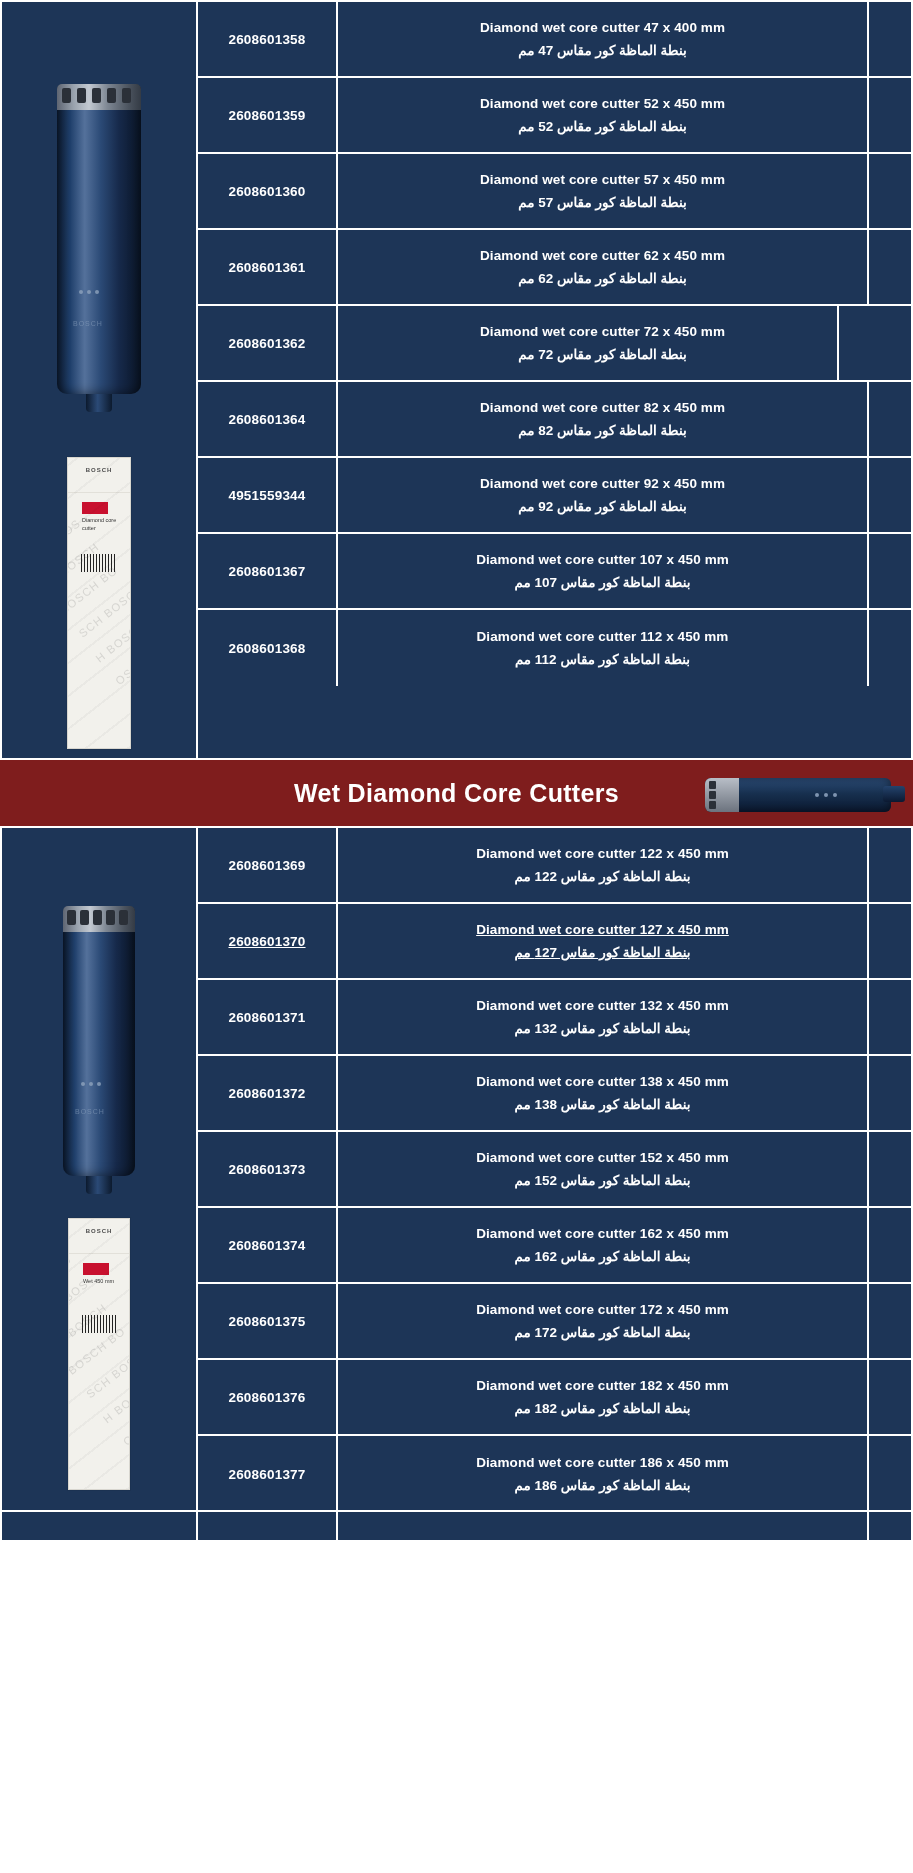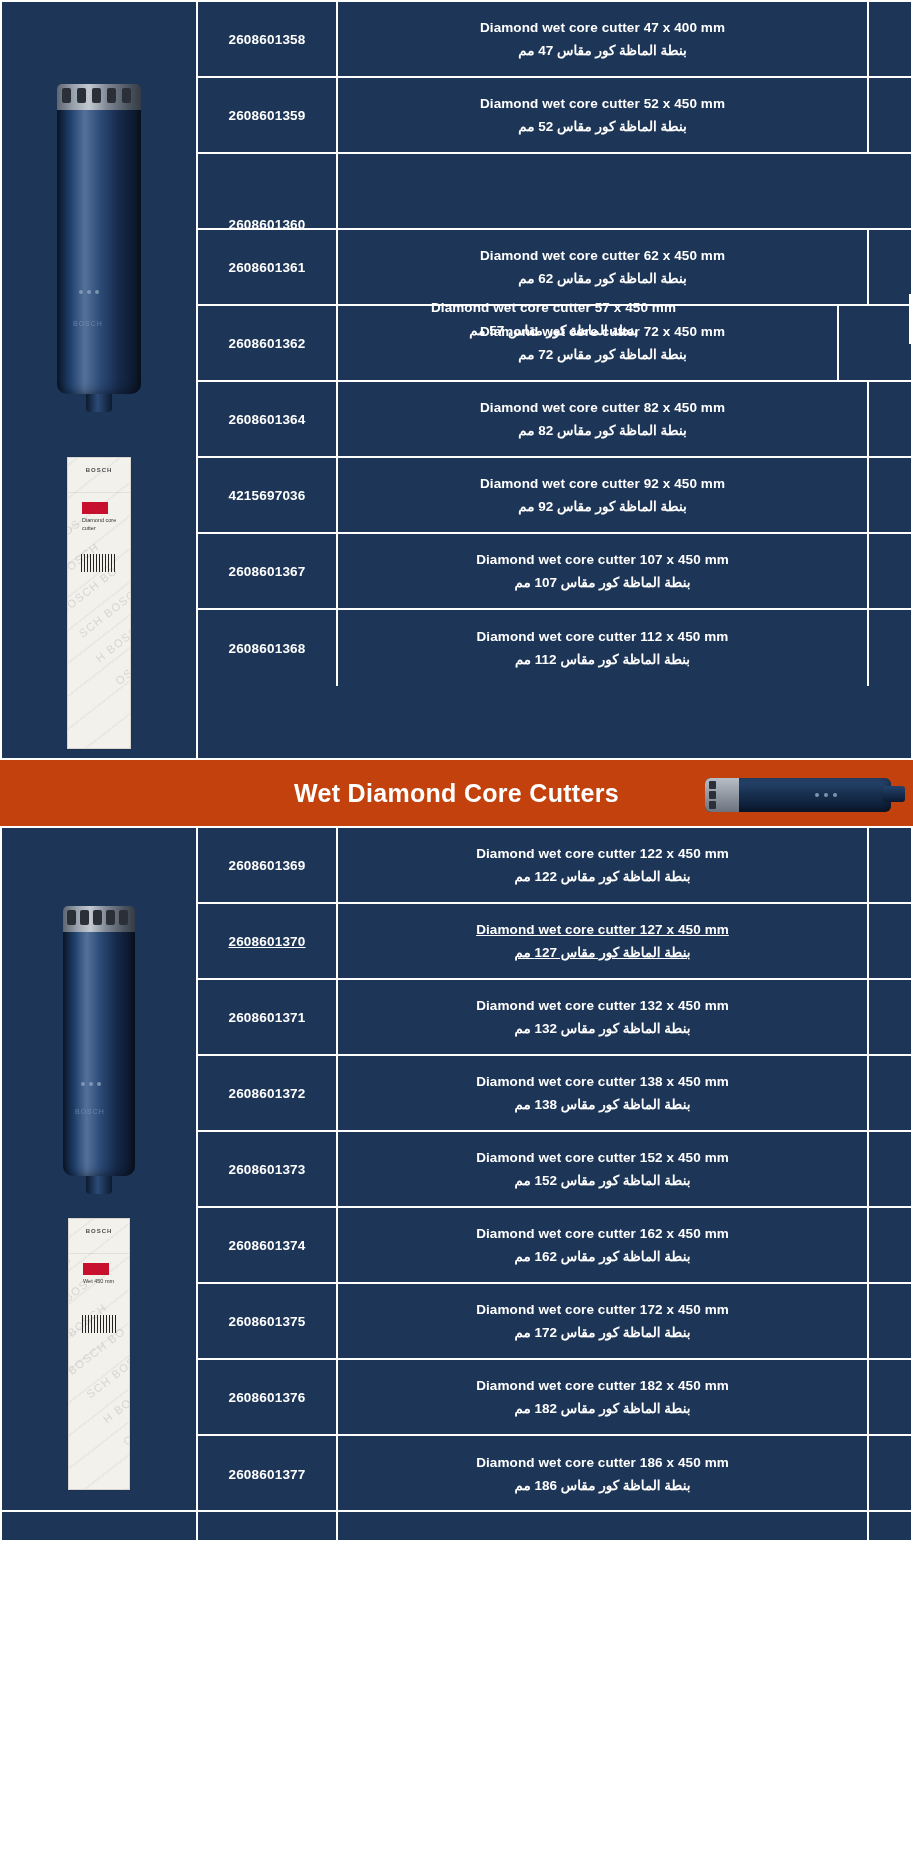--- a/index.html
+++ b/index.html
@@ -183,21 +183,21 @@
     transform:rotate(-38deg) scale(1.25);
     text-align:center;
     overflow:hidden;
     white-space:pre-wrap;
     word-break:break-all;
   }
   
   .banner{
     position:relative;
     height:66px;
-    background:#c2410c;
+    background:#7f1d1d;
     display:flex;
     align-items:center;
     justify-content:center;
     overflow:hidden;
   }
   .banner h2{
     margin:0;
     font-size:25px;
     font-weight:700;
     color:#ffffff;
@@ -298,21 +298,21 @@
 
       <div class="row" style="height:76px;">
         <div class="cell-code">2608601359</div>
         <div class="cell-desc">
           <div class="desc-en">Diamond wet core cutter 52 x 450 mm</div>
           <div class="desc-ar">بنطة الماظة كور مقاس 52 مم</div>
         </div>
         <div class="cell-qty"></div>
       </div>
 
-      <div class="row" style="height:76px;flex-direction:column;">
+      <div class="row" style="height:76px;">
         <div class="cell-code">2608601360</div>
         <div class="cell-desc">
           <div class="desc-en">Diamond wet core cutter 57 x 450 mm</div>
           <div class="desc-ar">بنطة الماظة كور مقاس 57 مم</div>
         </div>
         <div class="cell-qty"></div>
       </div>
 
       <div class="row" style="height:76px;">
         <div class="cell-code">2608601361</div>
@@ -335,21 +335,21 @@
       <div class="row" style="height:76px;justify-content:space-between;">
         <div class="cell-code">2608601364</div>
         <div class="cell-desc">
           <div class="desc-en">Diamond wet core cutter 82 x 450 mm</div>
           <div class="desc-ar">بنطة الماظة كور مقاس 82 مم</div>
         </div>
         <div class="cell-qty"></div>
       </div>
 
       <div class="row" style="height:76px;">
-        <div class="cell-code">4215697036</div>
+        <div class="cell-code">4951559344</div>
         <div class="cell-desc">
           <div class="desc-en">Diamond wet core cutter 92 x 450 mm</div>
           <div class="desc-ar">بنطة الماظة كور مقاس 92 مم</div>
         </div>
         <div class="cell-qty"></div>
       </div>
 
 
       <div class="row" style="height:76px;">
         <div class="cell-code">2608601367</div>

